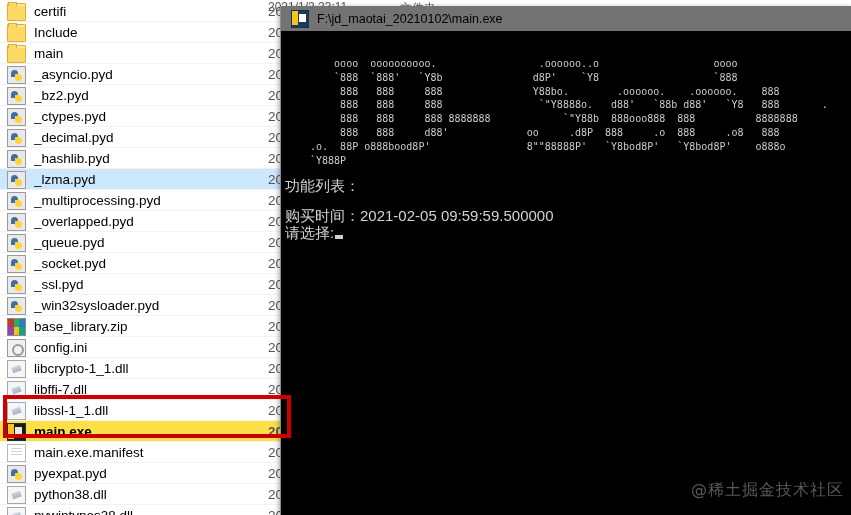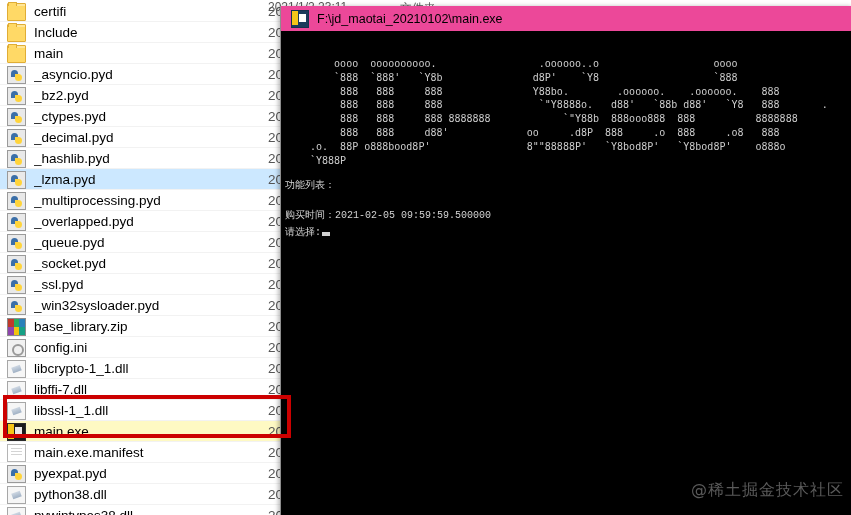--- a/index.html
+++ b/index.html
@@ -11,21 +11,21 @@
   
   #explorer{
     position:absolute;left:0;top:0;width:851px;height:515px;
     background:#ffffff;
   }
   .file-row{
     position:relative;height:21px;display:flex;align-items:center;
     font-size:13.5px;color:#000;
   }
   .file-row.selected{background:#cce8ff;align-items:center;}
-  .file-row.greyhi{background:#fef9c3;}
+  .file-row.greyhi{background:#fde047;font-weight:bold;}
   .file-row .icon{
     width:17px;height:16px;margin-left:7px;margin-right:8px;
     flex:0 0 auto;position:relative;
   }
   .file-row .name{
     white-space:nowrap;overflow:hidden;
   }
   .file-row .date{
     position:absolute;left:268px;top:0;height:21px;line-height:21px;
     color:#555;white-space:nowrap;
@@ -97,21 +97,21 @@
     background:#d4d4d4;box-shadow:0 3px 0 #d4d4d4,0 6px 0 #d4d4d4;
   }
   
   #console-window{
     position:absolute;left:280px;top:6px;width:571px;height:509px;
     background:#000;border:1px solid #8d8d8d;border-top:none;
     box-shadow:-2px 0 4px rgba(0,0,0,.25);
     overflow:hidden;
   }
   #console-titlebar{
-    height:25px;background:#ec4899;border-bottom:1px solid #eab308;
+    height:25px;background:#737373;border-bottom:1px solid #eab308;
     display:flex;align-items:center;
   }
   #console-titlebar .tico{
     width:16px;height:16px;margin-left:10px;margin-right:8px;position:relative;
     background:#1b3a5c;border:1px solid #15304d;flex:0 0 auto;
   }
   #console-titlebar .tico:before{
     content:"";position:absolute;left:0;top:0;width:6px;height:14px;background:#f5c518;
   }
   #console-titlebar .tico:after{
@@ -123,22 +123,22 @@
   #console-body{
     position:absolute;left:0;top:25px;right:0;bottom:0;background:#000;
     color:#cccccc;
     font-family:"DejaVu Sans Mono","Liberation Mono",monospace;
   }
   #ascii-art{
     white-space:pre;font-size:10px;line-height:13.8px;
     color:#cccccc;padding:16px 0 0 23px;letter-spacing:0px;
   }
   .cn-block{
-    padding-left:4px;font-size:10px;line-height:17.5px;color:#d2d2d2;
-    white-space:pre;font-family:Liberation Mono, monospace;
+    padding-left:4px;font-size:15px;line-height:17.5px;color:#d2d2d2;
+    white-space:pre;font-family:Liberation Sans, sans-serif;
   }
   .cn-gap{height:12px;}
   .cursor{
     display:inline-block;width:8px;height:4px;background:#d0d0d0;
     vertical-align:-1px;margin-left:1px;
   }
   
   #watermark{
     position:absolute;right:8px;bottom:14px;
     font-size:16px;color:#5a5a5a;letter-spacing:1px;

